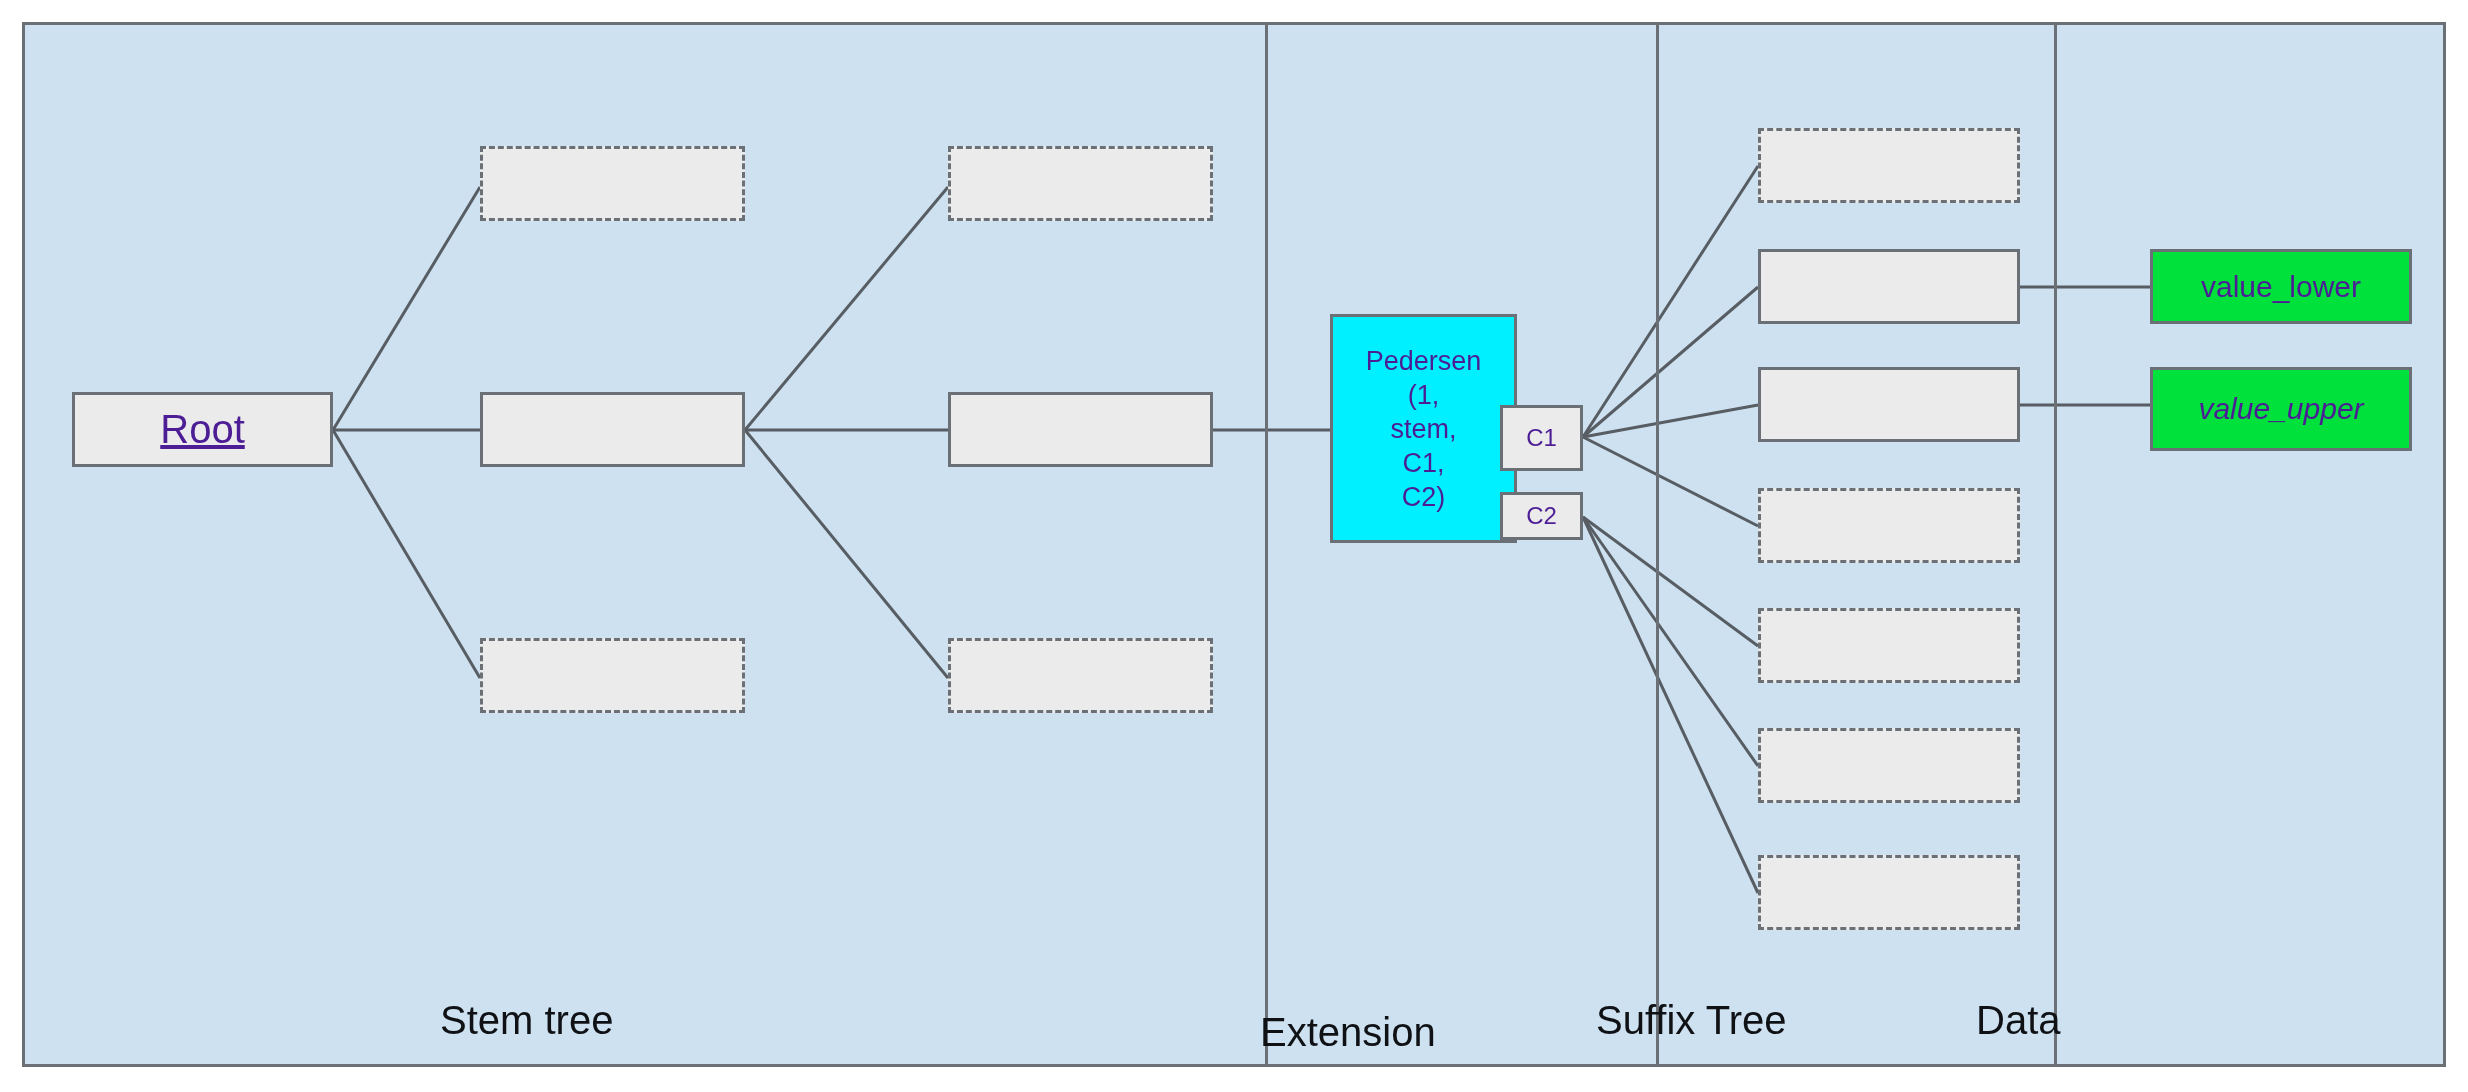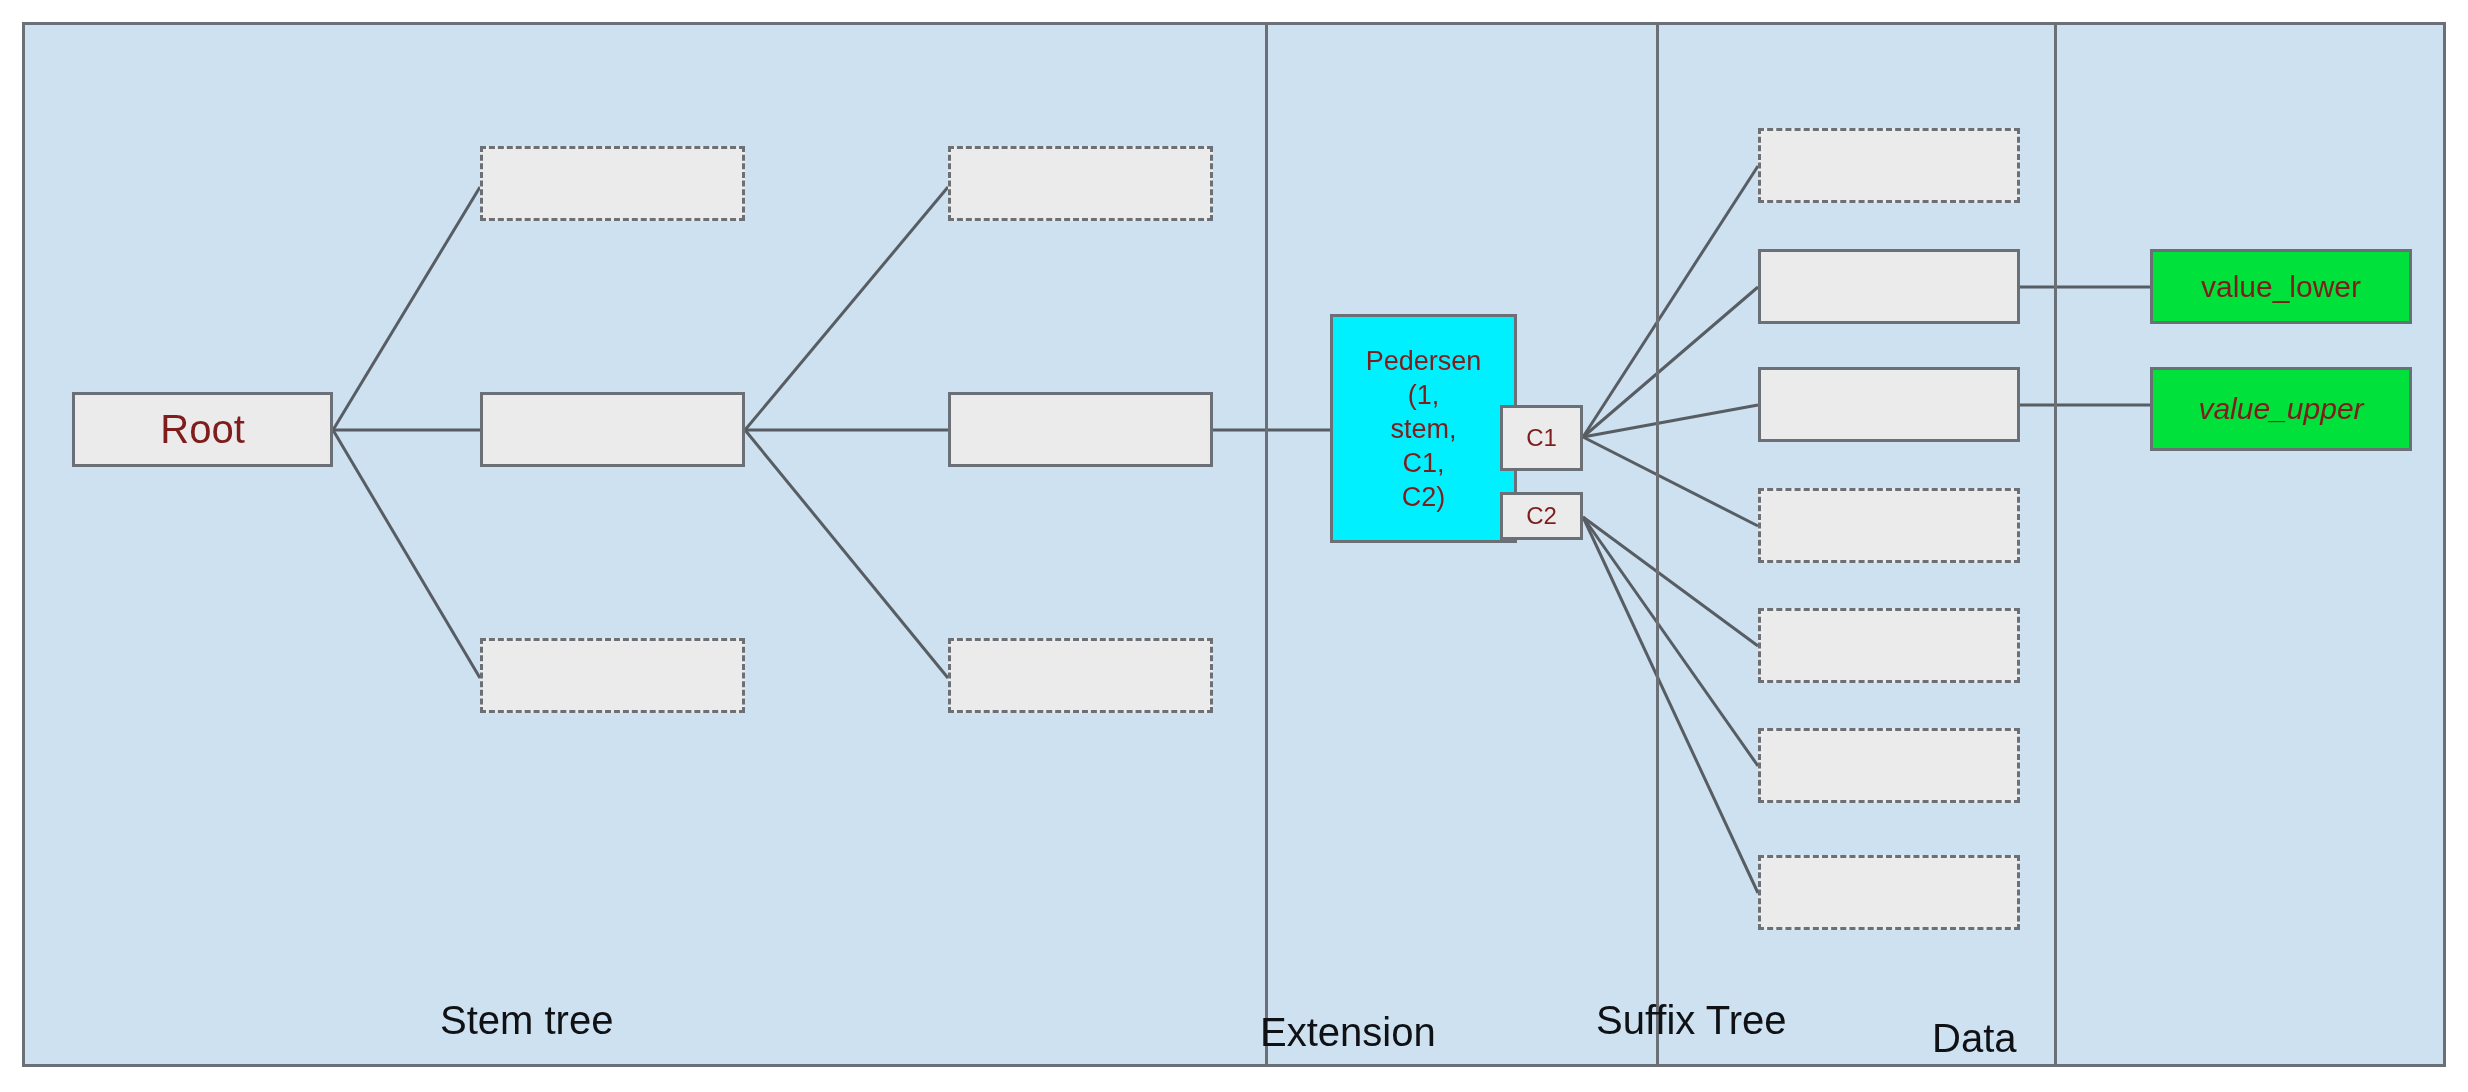--- a/index.html
+++ b/index.html
@@ -14,26 +14,26 @@
   .divider{position:absolute;top:22px;width:3px;height:1045px;background:#6b7076;}
 
   .section-label{
     position:absolute;color:#0f1115;font-size:40px;line-height:40px;
     text-align:left;white-space:nowrap;
   }
 
   .node{
     position:absolute;box-sizing:border-box;background:#ebebeb;
     border:3px solid #6b7076;display:flex;align-items:center;
-    justify-content:center;text-align:center;color:#7f1d1d;
+    justify-content:center;text-align:center;color:#4c1d95;
   }
   .node.dashed{border-style:dashed;border-width:3px;}
   .node.cyan{background:#00f0ff;}
   .node.green{background:#00e13c;}
-  .node.root{font-size:40px;}
+  .node.root{font-size:40px;text-decoration:underline;}
   .node.small{font-size:24px;}
   .node.pedersen{font-size:27px;line-height:34px;flex-direction:column;}
   .node.value{font-size:30px;}
 
   svg.edges{position:absolute;left:0;top:0;width:2468px;height:1092px;
     pointer-events:none;overflow:visible;}
   svg.edges line{stroke:#575d63;stroke-width:3;}
 </style>
 </head>
 <body>
@@ -87,15 +87,15 @@
       <div class="node dashed " style="left: 1758px; top: 608px; width: 262px; height: 75px;"></div>
       <div class="node dashed " style="left: 1758px; top: 728px; width: 262px; height: 75px;"></div>
       <div class="node dashed " style="left: 1758px; top: 855px; width: 262px; height: 75px;"></div>
       <div class="node green value" style="left: 2150px; top: 249px; width: 262px; height: 75px; background: rgb(0, 225, 60);">value_lower</div>
       <div class="node green value" style="left: 2150px; top: 367px; width: 262px; height: 84px; background: rgb(0, 225, 60); font-style: italic;">value_upper</div>
     </div>
   <div id="label-layer">
       <div class="section-label" style="left: 440px; width: 400px; top: 1000px;">Stem tree</div>
       <div class="section-label" style="left: 1260px; width: 400px; top: 1000px; margin-top: 12px;">Extension</div>
       <div class="section-label" style="left: 1596px; width: 400px; top: 1000px;">Suffix Tree</div>
-      <div class="section-label" style="left: 1932px; width: 400px; top: 1000px; margin-top: 18px;">Data</div>
+      <div class="section-label" style="left: 1976px; width: 400px; top: 1000px;">Data</div>
     </div>
 </div>
 
 </body></html>

